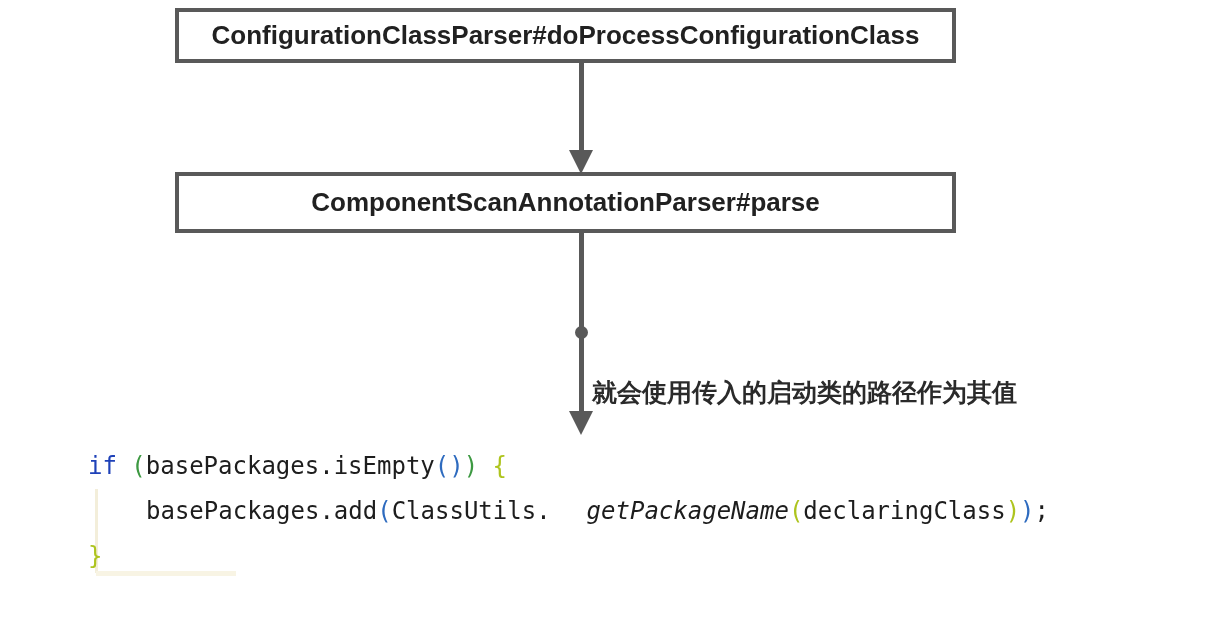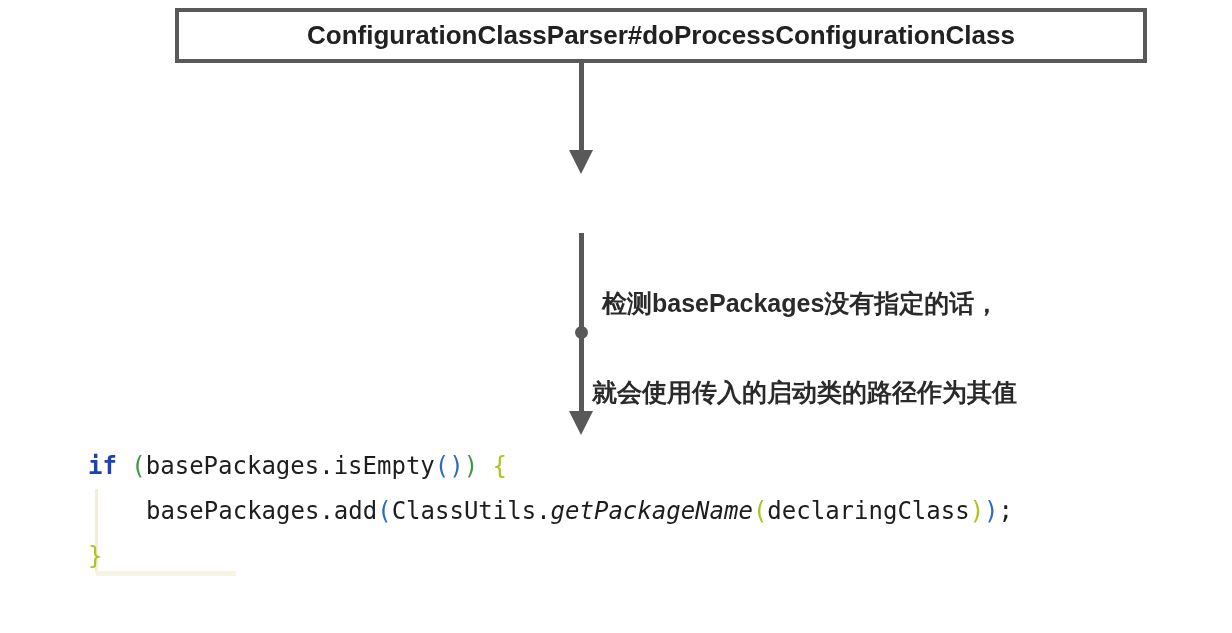--- a/index.html
+++ b/index.html
@@ -16,21 +16,21 @@
   html,body{margin:0;padding:0;background:#ffffff;}
   .canvas{
     position:relative;
     width:1232px;height:633px;
     background:#ffffff;
     overflow:hidden;
     font-family:"Liberation Sans",sans-serif;
   }
   .flow-box{
     position:absolute;
-    left:175px;width:972px;
+    left:175px;width:781px;
     box-sizing:border-box;
     border:4px solid var(--border-gray);
     background:#ffffff;
     display:flex;align-items:center;justify-content:center;
     font-weight:bold;font-size:26px;color:var(--label-color);
     letter-spacing:0px;
   }
   .box1{top:8px;height:55px;}
   .box2{top:172px;height:61px;}
   .arrow-line{
@@ -61,26 +61,26 @@
   .ann2{left:592px;top:334px;margin-top:41px;}
   .code-block{
     position:absolute;left:88px;top:444px;
     font-family:"DejaVu Sans Mono","Liberation Mono",monospace;
     font-size:24px;line-height:45px;
     color:var(--code-plain);
     white-space:pre;
   }
   .code-line{height:45px;}
   .code-line.indent-1{padding-left:58px;}
-  .tok-kw{color:var(--kw);font-weight:bold;margin-top:40px;}
+  .tok-kw{color:var(--kw);font-weight:normal;margin-top:40px;}
   .tok-green{color:var(--pgreen);}
   .tok-blue{color:var(--pblue);}
   .tok-olive{color:var(--polive);}
   .tok-plain{color:var(--code-plain);margin-top:6px;}
-  .tok-italic{color:var(--code-plain);font-style:italic;}
+  .tok-italic{color:var(--code-plain);font-style:italic;margin-left:36px;}
   .indent-guide{
     position:absolute;left:95px;top:489px;
     width:3px;height:84px;background:#f3eeda;
   }
   .gutter-sliver{
     position:absolute;left:96px;top:571px;
     width:140px;height:5px;background:#f8f4e4;
   }
   .caption{
     position:absolute;left:4px;top:575px;width:1226px;
@@ -93,26 +93,28 @@
 
 <div class="canvas">
 
   <div class="flow-box box1">
     <span>ConfigurationClassParser#doProcessConfigurationClass</span>
   </div>
 
   <div class="arrow-line arrow1-line"></div>
   <div class="arrow-head arrow1-head"></div>
 
+  <div class="flow-box box2">
+    <span>ComponentScanAnnotationParser#parse</span>
+  </div>
 
   <div class="arrow-line arrow2-line"></div>
   <div class="arrow-dot"></div>
   <div class="arrow-head arrow2-head"></div>
 
-  <div class="annotation ann1">检测basePackages没有指定的话，</div>
   <div class="annotation ann2">就会使用传入的启动类的路径作为其值</div>
 
   <div class="indent-guide"></div>
   <div class="gutter-sliver"></div>
 
   <div class="code-block" id="code-block"><div class="code-line indent-0"><span class="tok-kw">if</span><span class="tok-plain"> </span><span class="tok-green">(</span><span class="tok-plain">basePackages.isEmpty</span><span class="tok-blue">()</span><span class="tok-green">)</span><span class="tok-plain"> </span><span class="tok-olive">{</span></div><div class="code-line indent-1"><span class="tok-plain">basePackages.add</span><span class="tok-blue">(</span><span class="tok-plain">ClassUtils.</span><span class="tok-italic">getPackageName</span><span class="tok-olive">(</span><span class="tok-plain">declaringClass</span><span class="tok-olive">)</span><span class="tok-blue">)</span><span class="tok-plain">;</span></div><div class="code-line indent-0"><span class="tok-olive">}</span></div></div>
 
 
 </div>
 

